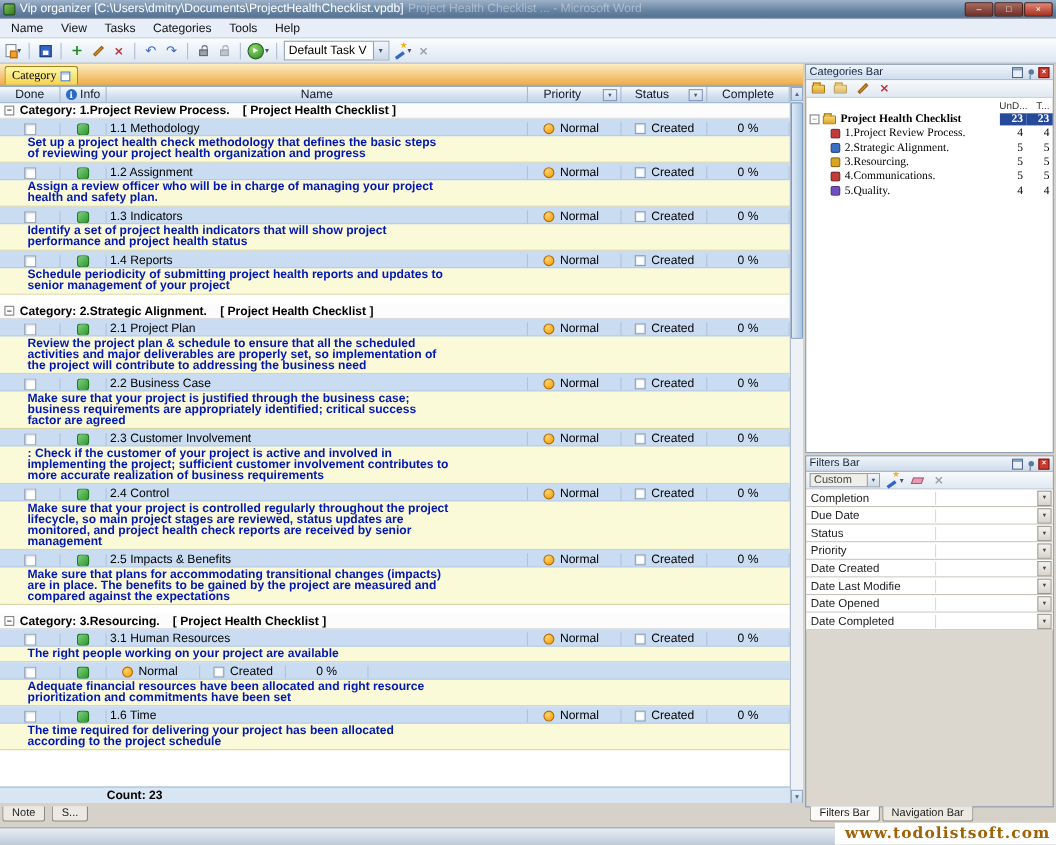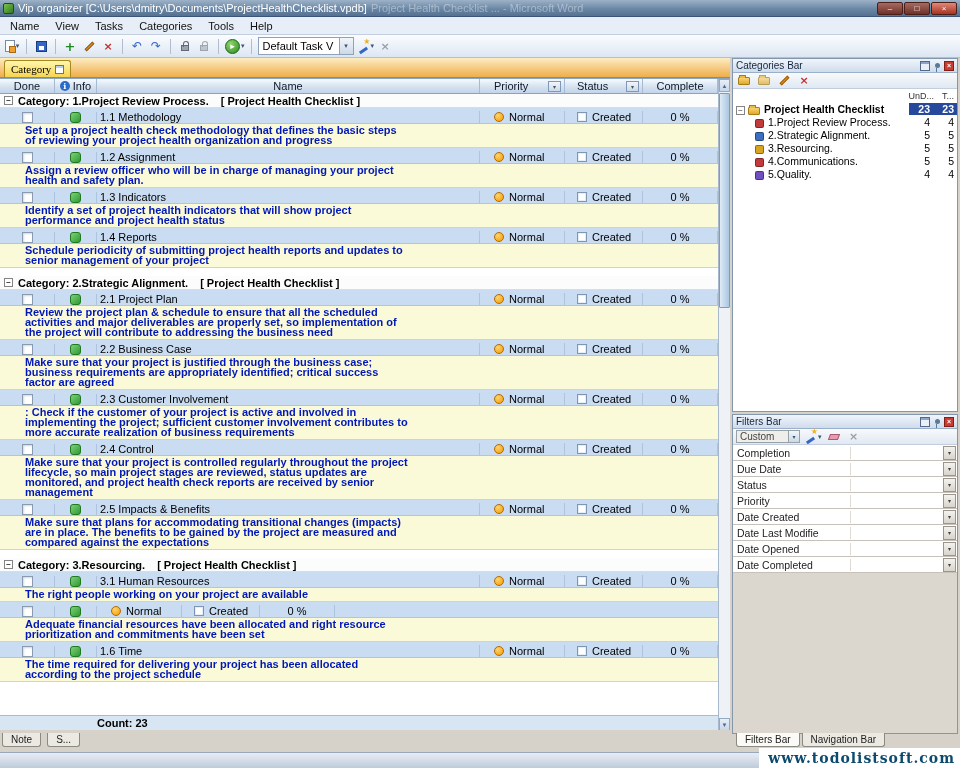--- a/index.html
+++ b/index.html
@@ -130,21 +130,21 @@
   .ph-close { background:#cc3b30; border:1px solid #7e2018; color:#fff; font-size:7px; font-weight:bold; }
   .panel-toolbar { height:16px; background:linear-gradient(#f8fafc,#e0e8f2); border-bottom:1px solid #c2cede;
     display:flex; align-items:center; padding:0 3px; gap:4px; }
   .folder-ico { width:12px; height:8px; background:linear-gradient(#f8d470,#e0a830); border:1px solid #a87c14; border-radius:1px; position:relative; flex:none; }
   .folder-ico::before { content:''; position:absolute; top:-3px; left:0; width:5px; height:2px; background:#e8bc48; border:1px solid #a87c14; border-bottom:none; }
 
   .tree-colheads { display:flex; justify-content:flex-end; height:13px; align-items:center; font-size:9px; color:#333;
     padding-right:3px; }
   .tree-colheads span { display:inline-block; text-align:right; }
   .tc1 { width:30px; } .tc2 { width:20px; }
-  .tree-row { display:flex; align-items:flex-end; height:13px; font-size:10.5px; white-space:nowrap; }
+  .tree-row { display:flex; align-items:center; height:13px; font-size:10.5px; white-space:nowrap;font-family:Liberation Serif, serif; }
   .tree-row .expander { margin-left:3px; }
   .tree-label { margin-left:4px; flex:1; overflow:hidden; }
   .root-label { font-weight:bold; }
   .cat-ico { width:9px; height:9px; border-radius:2px; border:1px solid rgba(0,0,0,.35); flex:none; }
   .tree-row.child { padding-left:22px; }
   .cnt { display:inline-block; width:24px; text-align:right; padding-right:3px; }
   .tree-row.root .cnt { background:#26499b; color:#fff; font-weight:bold; }
 
   .fcombo { height:13px; width:64px; background:#f0eee8; border:1px solid #98a0aa; display:flex; align-items:center; }
   .fcombo-text { flex:1; padding:0 3px; color:#444; font-size:10px; overflow:hidden; }
@@ -153,21 +153,21 @@
   .filter-rows { background:#dbd7cf; }
   .filter-row { display:flex; align-items:center; height:16px; background:#fff; border-bottom:1px solid #c6c2ba; }
   .filter-label { width:118px; padding-left:4px; font-size:10.5px; color:#222; border-right:1px solid #dedad2; overflow:hidden; white-space:nowrap; }
   .filter-space { flex:1; }
   .drop-btn { width:13px; height:14px; margin-right:1px; background:linear-gradient(#f4f2ee,#d8d4cc); border:1px solid #9a968e;
     display:flex; align-items:center; justify-content:center; font-size:6px; color:#444; flex:none; }
 
   
   .statusbar { position:absolute; left:0; right:0; bottom:0; height:16px;
     background:linear-gradient(#e8edf4,#bfcbdb); border-top:1px solid #98a8bc; }
-  .watermark { position:absolute; right:0; bottom:0; height:20px; background:#fff; color:#0c4a6e; 
+  .watermark { position:absolute; right:0; bottom:0; height:20px; background:#fff; color:#a16207; 
     font-family:"DejaVu Serif",serif; font-weight:bold; font-size:14px; letter-spacing:1px;
     display:flex; align-items:center; padding:0 5px 0 9px; }
 </style>
 </head>
 <body>
 
 <div class="window">
 
   <div class="titlebar">
     <span class="app-icon"></span>

